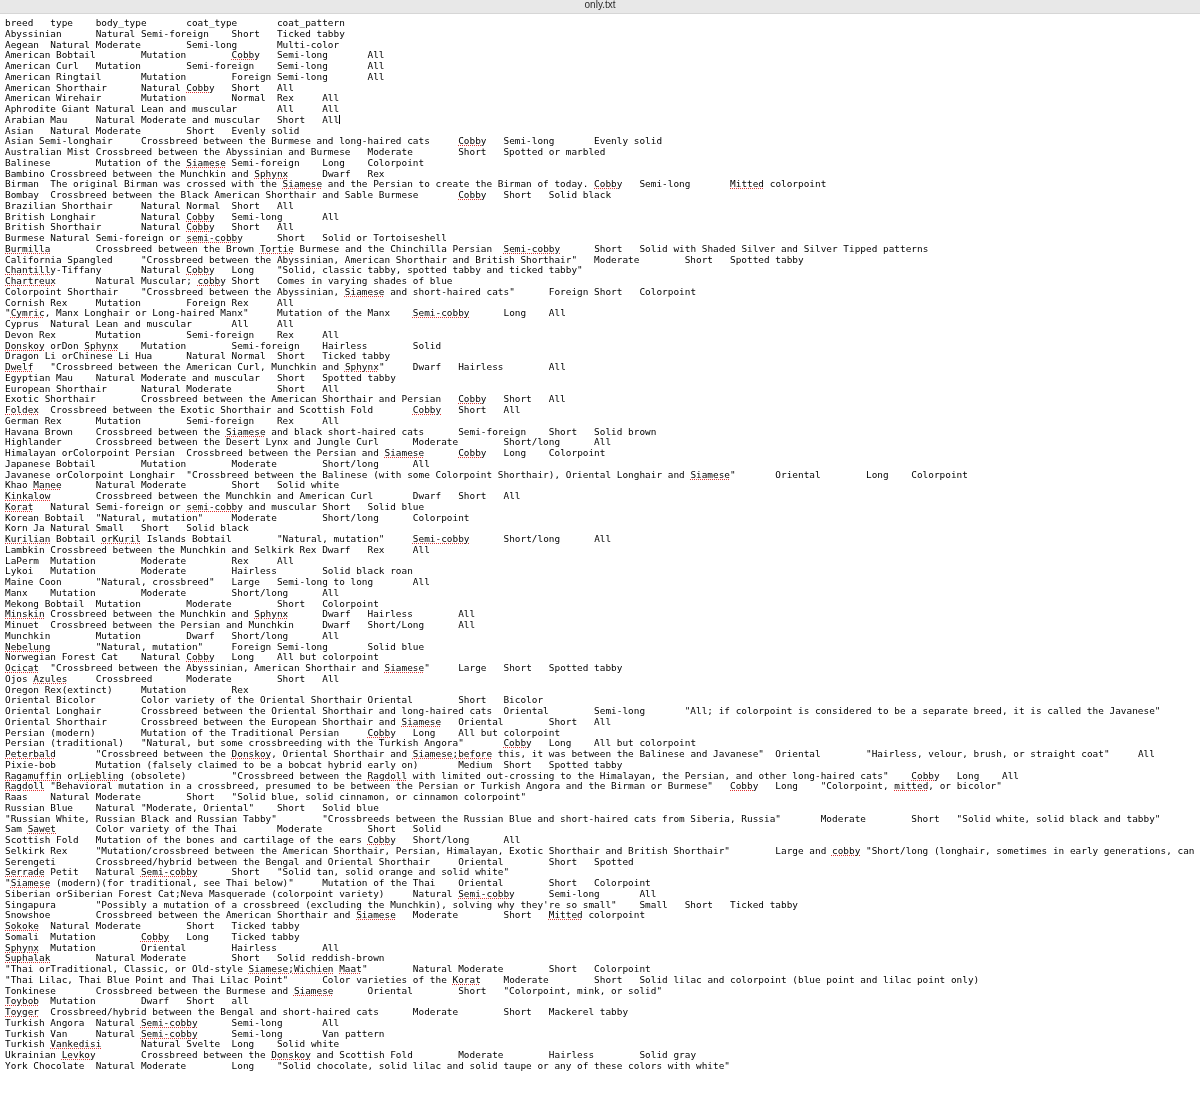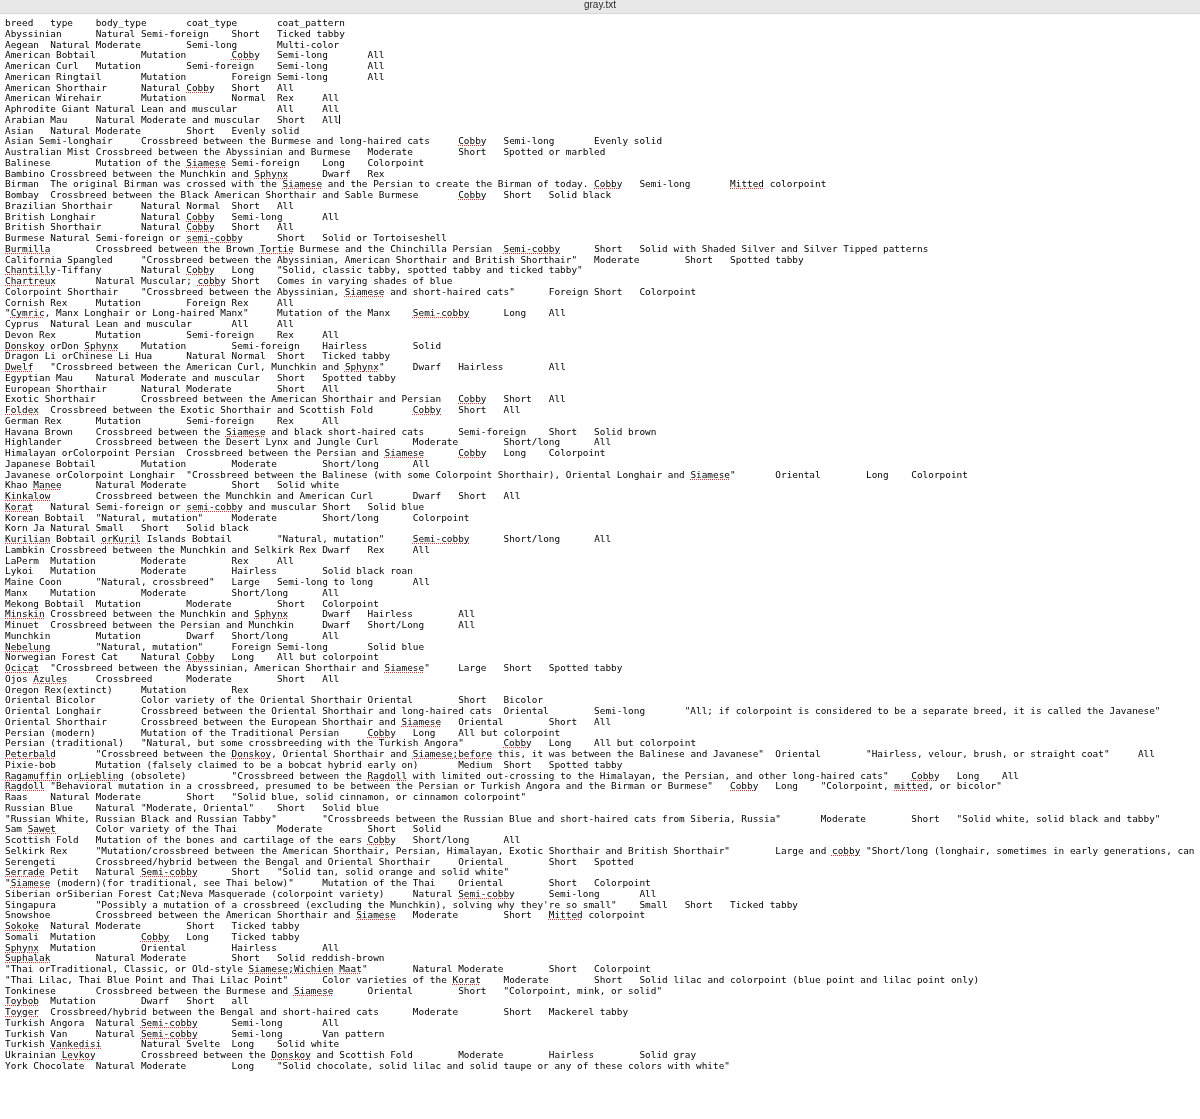--- a/index.html
+++ b/index.html
@@ -55,18 +55,18 @@
     width:0;height:9px;
     border-left:1px solid #000;
     vertical-align:-1px;
     margin-left:-0.5px;
   }
 </style>
 </head>
 <body>
 
 <div id="titlebar">
-  <span class="tb-title">gray.txt</span>
+  <span class="tb-title">only.txt</span>
 </div>
 
 <div id="editor">
   <div id="doc"><span class="ln">breed   type    body_type       coat_type       coat_pattern</span><span class="ln">Abyssinian      Natural Semi-foreign    Short   Ticked tabby</span><span class="ln">Aegean  Natural Moderate        Semi-long       Multi-color</span><span class="ln">American Bobtail        Mutation        <span class="sp">Cobby</span>   Semi-long       All</span><span class="ln">American Curl   Mutation        Semi-foreign    Semi-long       All</span><span class="ln">American Ringtail       Mutation        Foreign Semi-long       All</span><span class="ln">American Shorthair      Natural <span class="sp">Cobby</span>   Short   All</span><span class="ln">American Wirehair       Mutation        Normal  Rex     All</span><span class="ln">Aphrodite Giant Natural Lean and muscular       All     All</span><span class="ln">Arabian Mau     Natural Moderate and muscular   Short   All<span class="caret"></span></span><span class="ln">Asian   Natural Moderate        Short   Evenly solid</span><span class="ln">Asian Semi-longhair     Crossbreed between the Burmese and long-haired cats     <span class="sp">Cobby</span>   Semi-long       Evenly solid</span><span class="ln">Australian Mist Crossbreed between the Abyssinian and Burmese   Moderate        Short   Spotted or marbled</span><span class="ln">Balinese        Mutation of the <span class="sp">Siamese</span> Semi-foreign    Long    Colorpoint</span><span class="ln">Bambino Crossbreed between the Munchkin and <span class="sp">Sphynx</span>      Dwarf   Rex</span><span class="ln">Birman  The original Birman was crossed with the <span class="sp">Siamese</span> and the Persian to create the Birman of today. <span class="sp">Cobby</span>   Semi-long       <span class="sp">Mitted</span> colorpoint</span><span class="ln">Bombay  Crossbreed between the Black American Shorthair and Sable Burmese       <span class="sp">Cobby</span>   Short   Solid black</span><span class="ln">Brazilian Shorthair     Natural Normal  Short   All</span><span class="ln">British Longhair        Natural <span class="sp">Cobby</span>   Semi-long       All</span><span class="ln">British Shorthair       Natural <span class="sp">Cobby</span>   Short   All</span><span class="ln">Burmese Natural Semi-foreign or <span class="sp">semi-cobby</span>      Short   Solid or Tortoiseshell</span><span class="ln"><span class="sp">Burmilla</span>        Crossbreed between the Brown <span class="sp">Tortie</span> Burmese and the Chinchilla Persian  <span class="sp">Semi-cobby</span>      Short   Solid with Shaded Silver and Silver Tipped patterns</span><span class="ln">California Spangled     "Crossbreed between the Abyssinian, American Shorthair and British Shorthair"   Moderate        Short   Spotted tabby</span><span class="ln"><span class="sp">Chantilly</span>-Tiffany       Natural <span class="sp">Cobby</span>   Long    "Solid, classic tabby, spotted tabby and ticked tabby"</span><span class="ln"><span class="sp">Chartreux</span>       Natural Muscular; <span class="sp">cobby</span> Short   Comes in varying shades of blue</span><span class="ln">Colorpoint Shorthair    "Crossbreed between the Abyssinian, <span class="sp">Siamese</span> and short-haired cats"      Foreign Short   Colorpoint</span><span class="ln">Cornish Rex     Mutation        Foreign Rex     All</span><span class="ln">"<span class="sp">Cymric</span>, Manx Longhair or Long-haired Manx"     Mutation of the Manx    <span class="sp">Semi-cobby</span>      Long    All</span><span class="ln">Cyprus  Natural Lean and muscular       All     All</span><span class="ln">Devon Rex       Mutation        Semi-foreign    Rex     All</span><span class="ln"><span class="sp">Donskoy</span> orDon <span class="sp">Sphynx</span>    Mutation        Semi-foreign    Hairless        Solid</span><span class="ln">Dragon Li orChinese Li Hua      Natural Normal  Short   Ticked tabby</span><span class="ln"><span class="sp">Dwelf</span>   "Crossbreed between the American Curl, Munchkin and <span class="sp">Sphynx</span>"     Dwarf   Hairless        All</span><span class="ln">Egyptian Mau    Natural Moderate and muscular   Short   Spotted tabby</span><span class="ln">European Shorthair      Natural Moderate        Short   All</span><span class="ln">Exotic Shorthair        Crossbreed between the American Shorthair and Persian   <span class="sp">Cobby</span>   Short   All</span><span class="ln"><span class="sp">Foldex</span>  Crossbreed between the Exotic Shorthair and Scottish Fold       <span class="sp">Cobby</span>   Short   All</span><span class="ln">German Rex      Mutation        Semi-foreign    Rex     All</span><span class="ln">Havana Brown    Crossbreed between the <span class="sp">Siamese</span> and black short-haired cats      Semi-foreign    Short   Solid brown</span><span class="ln">Highlander      Crossbreed between the Desert Lynx and Jungle Curl      Moderate        Short/long      All</span><span class="ln">Himalayan orColorpoint Persian  Crossbreed between the Persian and <span class="sp">Siamese</span>      <span class="sp">Cobby</span>   Long    Colorpoint</span><span class="ln">Japanese Bobtail        Mutation        Moderate        Short/long      All</span><span class="ln">Javanese orColorpoint Longhair  "Crossbreed between the Balinese (with some Colorpoint Shorthair), Oriental Longhair and <span class="sp">Siamese</span>"       Oriental        Long    Colorpoint</span><span class="ln">Khao <span class="sp">Manee</span>      Natural Moderate        Short   Solid white</span><span class="ln"><span class="sp">Kinkalow</span>        Crossbreed between the Munchkin and American Curl       Dwarf   Short   All</span><span class="ln"><span class="sp">Korat</span>   Natural Semi-foreign or <span class="sp">semi-cobby</span> and muscular Short   Solid blue</span><span class="ln">Korean Bobtail  "Natural, mutation"     Moderate        Short/long      Colorpoint</span><span class="ln">Korn Ja Natural Small   Short   Solid black</span><span class="ln"><span class="sp">Kurilian</span> Bobtail <span class="sp">orKuril</span> Islands Bobtail        "Natural, mutation"     <span class="sp">Semi-cobby</span>      Short/long      All</span><span class="ln">Lambkin Crossbreed between the Munchkin and Selkirk Rex Dwarf   Rex     All</span><span class="ln">LaPerm  Mutation        Moderate        Rex     All</span><span class="ln">Lykoi   Mutation        Moderate        Hairless        Solid black roan</span><span class="ln">Maine Coon      "Natural, crossbreed"   Large   Semi-long to long       All</span><span class="ln">Manx    Mutation        Moderate        Short/long      All</span><span class="ln">Mekong Bobtail  Mutation        Moderate        Short   Colorpoint</span><span class="ln"><span class="sp">Minskin</span> Crossbreed between the Munchkin and <span class="sp">Sphynx</span>      Dwarf   Hairless        All</span><span class="ln">Minuet  Crossbreed between the Persian and Munchkin     Dwarf   Short/Long      All</span><span class="ln">Munchkin        Mutation        Dwarf   Short/long      All</span><span class="ln"><span class="sp">Nebelung</span>        "Natural, mutation"     Foreign Semi-long       Solid blue</span><span class="ln">Norwegian Forest Cat    Natural <span class="sp">Cobby</span>   Long    All but colorpoint</span><span class="ln"><span class="sp">Ocicat</span>  "Crossbreed between the Abyssinian, American Shorthair and <span class="sp">Siamese</span>"     Large   Short   Spotted tabby</span><span class="ln">Ojos <span class="sp">Azules</span>     Crossbreed      Moderate        Short   All</span><span class="ln">Oregon Rex(extinct)     Mutation        Rex</span><span class="ln">Oriental Bicolor        Color variety of the Oriental Shorthair Oriental        Short   Bicolor</span><span class="ln">Oriental Longhair       Crossbreed between the Oriental Shorthair and long-haired cats  Oriental        Semi-long       "All; if colorpoint is considered to be a separate breed, it is called the Javanese"</span><span class="ln">Oriental Shorthair      Crossbreed between the European Shorthair and <span class="sp">Siamese</span>   Oriental        Short   All</span><span class="ln">Persian (modern)        Mutation of the Traditional Persian     <span class="sp">Cobby</span>   Long    All but colorpoint</span><span class="ln">Persian (traditional)   "Natural, but some crossbreeding with the Turkish Angora"       <span class="sp">Cobby</span>   Long    All but colorpoint</span><span class="ln"><span class="sp">Peterbald</span>       "Crossbreed between the <span class="sp">Donskoy</span>, Oriental Shorthair and <span class="sp">Siamese;before</span> this, it was between the Balinese and Javanese"  Oriental        "Hairless, velour, brush, or straight coat"     All</span><span class="ln">Pixie-bob       Mutation (falsely claimed to be a bobcat hybrid early on)       Medium  Short   Spotted tabby</span><span class="ln"><span class="sp">Ragamuffin</span> or<span class="sp">Liebling</span> (obsolete)        "Crossbreed between the <span class="sp">Ragdoll</span> with limited out-crossing to the Himalayan, the Persian, and other long-haired cats"    <span class="sp">Cobby</span>   Long    All</span><span class="ln"><span class="sp">Ragdoll</span> "Behavioral mutation in a crossbreed, presumed to be between the Persian or Turkish Angora and the Birman or Burmese"   <span class="sp">Cobby</span>   Long    "Colorpoint, <span class="sp">mitted</span>, or bicolor"</span><span class="ln">Raas    Natural Moderate        Short   "Solid blue, solid cinnamon, or cinnamon colorpoint"</span><span class="ln">Russian Blue    Natural "Moderate, Oriental"    Short   Solid blue</span><span class="ln">"Russian White, Russian Black and Russian Tabby"        "Crossbreeds between the Russian Blue and short-haired cats from Siberia, Russia"       Moderate        Short   "Solid white, solid black and tabby"</span><span class="ln">Sam <span class="sp">Sawet</span>       Color variety of the Thai       Moderate        Short   Solid</span><span class="ln">Scottish Fold   Mutation of the bones and cartilage of the ears <span class="sp">Cobby</span>   Short/long      All</span><span class="ln">Selkirk Rex     "Mutation/crossbreed between the American Shorthair, Persian, Himalayan, Exotic Shorthair and British Shorthair"        Large and <span class="sp">cobby</span> "Short/long (longhair, sometimes in early generations, can appear to be semi-long)"     All</span><span class="ln">Serengeti       Crossbreed/hybrid between the Bengal and Oriental Shorthair     Oriental        Short   Spotted</span><span class="ln"><span class="sp">Serrade</span> Petit   Natural <span class="sp">Semi-cobby</span>      Short   "Solid tan, solid orange and solid white"</span><span class="ln">"<span class="sp">Siamese</span> (modern)(for traditional, see Thai below)"     Mutation of the Thai    Oriental        Short   Colorpoint</span><span class="ln">Siberian orSiberian Forest Cat;Neva Masquerade (colorpoint variety)     Natural <span class="sp">Semi-cobby</span>      Semi-long       All</span><span class="ln">Singapura       "Possibly a mutation of a crossbreed (excluding the Munchkin), solving why they're so small"    Small   Short   Ticked tabby</span><span class="ln">Snowshoe        Crossbreed between the American Shorthair and <span class="sp">Siamese</span>   Moderate        Short   <span class="sp">Mitted</span> colorpoint</span><span class="ln"><span class="sp">Sokoke</span>  Natural Moderate        Short   Ticked tabby</span><span class="ln">Somali  Mutation        <span class="sp">Cobby</span>   Long    Ticked tabby</span><span class="ln"><span class="sp">Sphynx</span>  Mutation        Oriental        Hairless        All</span><span class="ln"><span class="sp">Suphalak</span>        Natural Moderate        Short   Solid reddish-brown</span><span class="ln">"Thai orTraditional, Classic, or Old-style <span class="sp">Siamese;Wichien</span> <span class="sp">Maat</span>"        Natural Moderate        Short   Colorpoint</span><span class="ln">"Thai Lilac, Thai Blue Point and Thai Lilac Point"      Color varieties of the <span class="sp">Korat</span>    Moderate        Short   Solid lilac and colorpoint (blue point and lilac point only)</span><span class="ln">Tonkinese       Crossbreed between the Burmese and <span class="sp">Siamese</span>      Oriental        Short   "Colorpoint, mink, or solid"</span><span class="ln"><span class="sp">Toybob</span>  Mutation        Dwarf   Short   all</span><span class="ln"><span class="sp">Toyger</span>  Crossbreed/hybrid between the Bengal and short-haired cats      Moderate        Short   Mackerel tabby</span><span class="ln">Turkish Angora  Natural <span class="sp">Semi-cobby</span>      Semi-long       All</span><span class="ln">Turkish Van     Natural <span class="sp">Semi-cobby</span>      Semi-long       Van pattern</span><span class="ln">Turkish <span class="sp">Vankedisi</span>       Natural Svelte  Long    Solid white</span><span class="ln">Ukrainian <span class="sp">Levkoy</span>        Crossbreed between the <span class="sp">Donskoy</span> and Scottish Fold        Moderate        Hairless        Solid gray</span><span class="ln">York Chocolate  Natural Moderate        Long    "Solid chocolate, solid lilac and solid taupe or any of these colors with white"</span></div>
 </div>
 
 </body></html>

